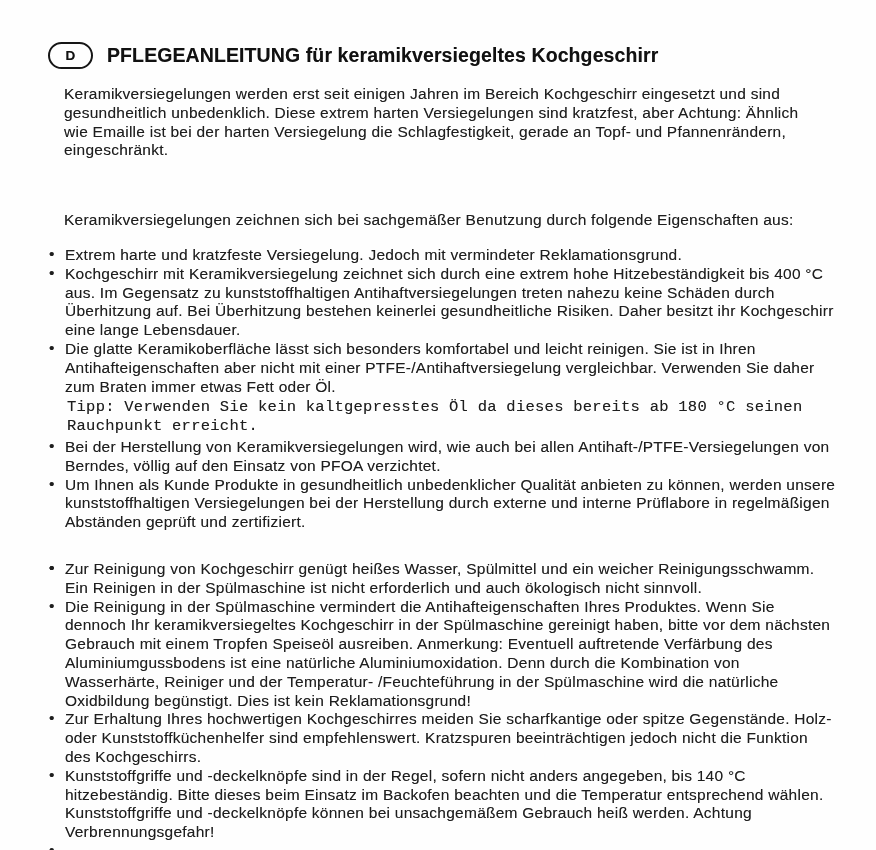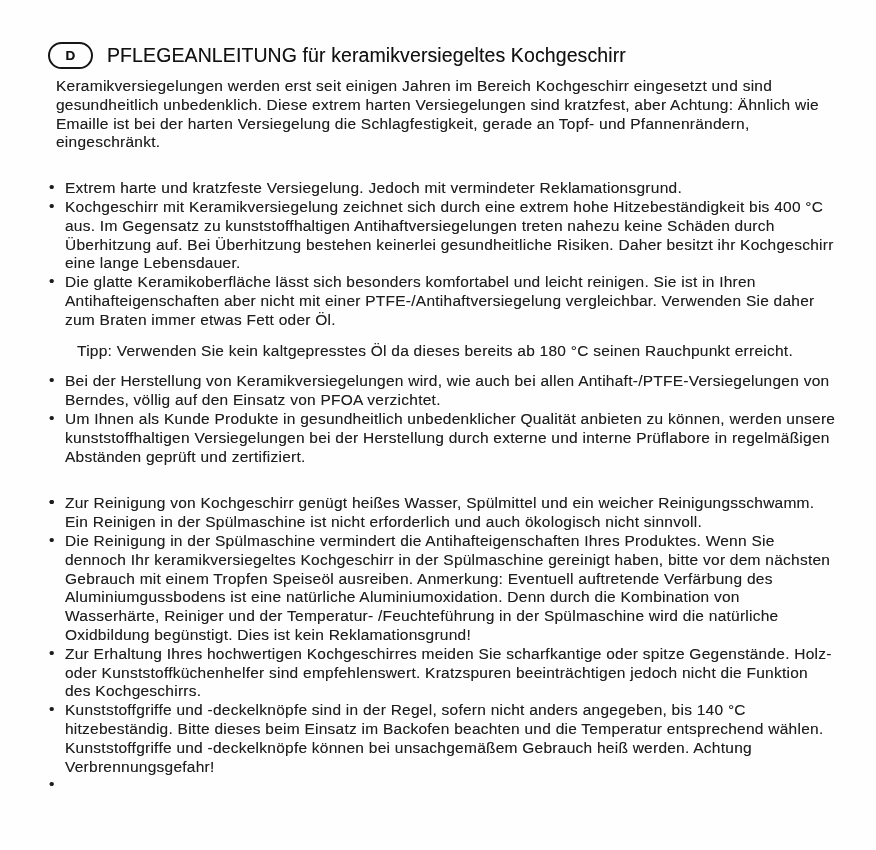--- a/index.html
+++ b/index.html
@@ -30,66 +30,67 @@
     border-radius: 14px;
     font-size: 13.5px;
     font-weight: 700;
     color: #111;
     margin-right: 14px;
     flex: 0 0 auto;
     letter-spacing: 0.5px;
   }
   .doc-title {
     font-size: 19.5px;
-    font-weight: 400;
+    font-weight: 700;
     color: #111;
     letter-spacing: 0.1px;
     white-space: nowrap;
   }
   .bodytext {
     font-size: 15.5px;
     line-height: 18.8px;
     letter-spacing: 0.25px;
     max-width: 792px;
   }
-  .para { margin: 8px; }
+  .para { margin: 16px; }
   .gap-sm { height: 19px; }
   .gap-lg { height: 28px; }
   ul.bullets {
     list-style: none;
     margin: 0;
     padding: 0;
     max-width: 792px;
   }
   ul.bullets > li {
     position: relative;
     padding-left: 17px;
     margin: 0;
   }
   .bullet-marker {
     position: absolute;
     left: 1px;
     top: -1px;
   }
-  .note-line { margin: 12px; }
+  .note-line { margin: 2px; font-family: Liberation Mono, monospace; }
 </style>
 </head>
 <body>
 
 <div class="page">
 
   <div class="title-row">
     <span class="lang-badge">D</span>
     <span class="doc-title">PFLEGEANLEITUNG für keramikversiegeltes Kochgeschirr</span>
   </div>
 
   <p class="para bodytext">Keramikversiegelungen werden erst seit einigen Jahren im Bereich Kochgeschirr eingesetzt und sind gesundheitlich unbedenklich. Diese extrem harten Versiegelungen sind kratzfest, aber Achtung: Ähnlich wie Emaille ist bei der harten Versiegelung die Schlagfestigkeit, gerade an Topf- und Pfannenrändern, eingeschränkt.</p>
 
   <div class="gap-sm"></div>
 
+  <p class="para bodytext">Keramikversiegelungen zeichnen sich bei sachgemäßer Benutzung durch folgende Eigenschaften aus:</p>
 
   <ul class="bullets bodytext">
     <li>
       <span class="bullet-marker">•</span>
       <span>Extrem harte und kratzfeste Versiegelung. Jedoch mit vermindeter Reklamationsgrund.</span>
     </li>
     <li>
       <span class="bullet-marker">•</span>
       <span>Kochgeschirr mit Keramikversiegelung zeichnet sich durch eine extrem hohe Hitzebeständigkeit bis 400 °C aus. Im Gegensatz zu kunststoffhaltigen Antihaftversiegelungen treten nahezu keine Schäden durch Überhitzung auf. Bei Überhitzung bestehen keinerlei gesundheitliche Risiken. Daher besitzt ihr Kochgeschirr eine lange Lebensdauer.</span>
     </li>

